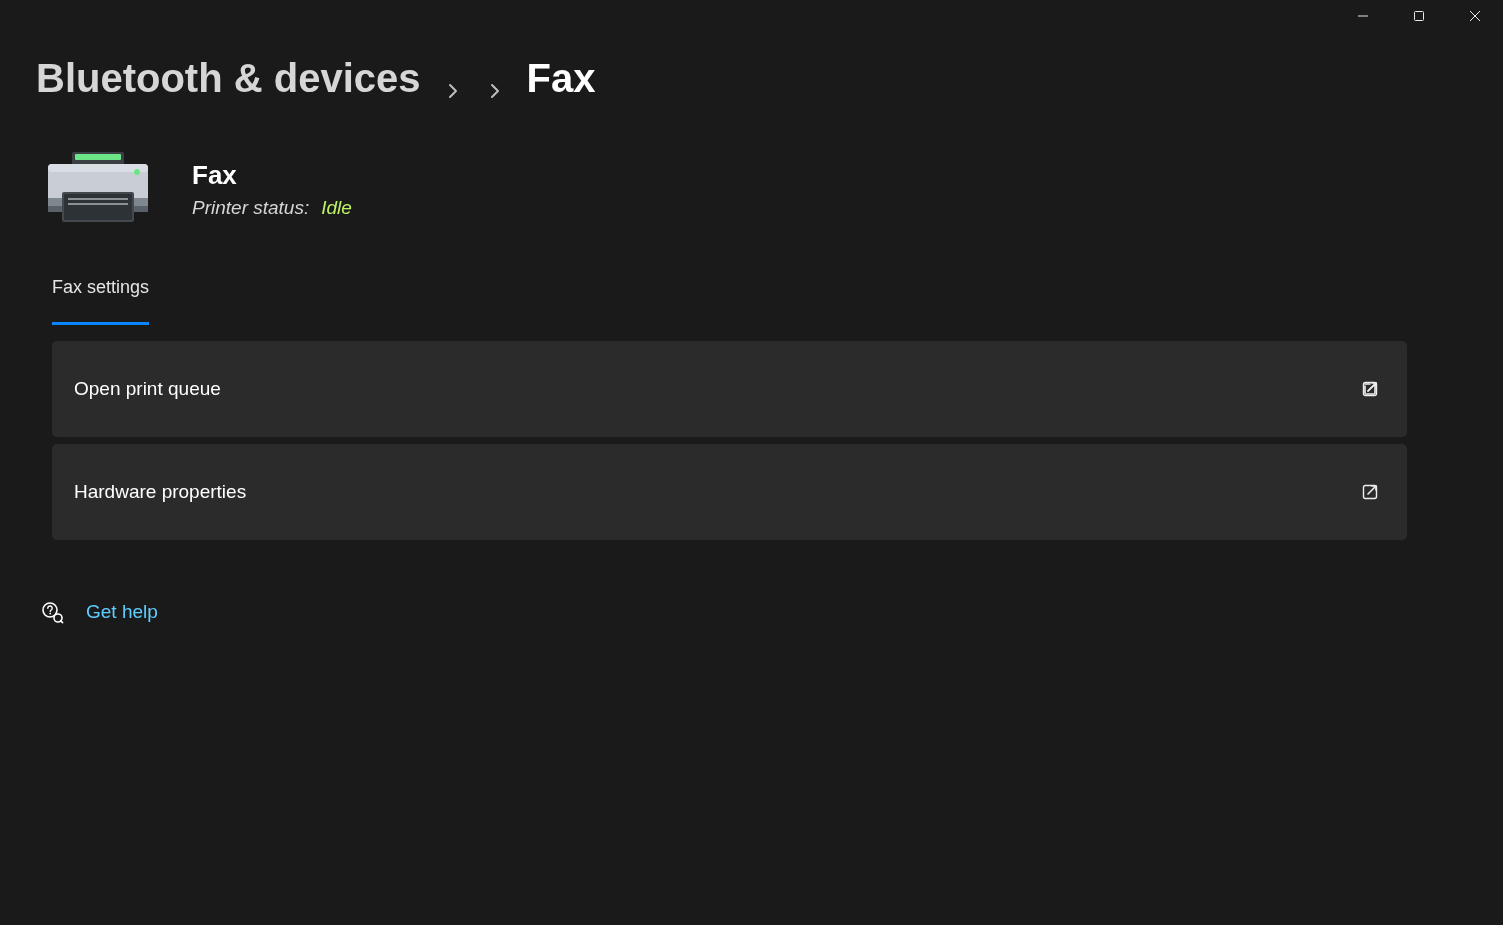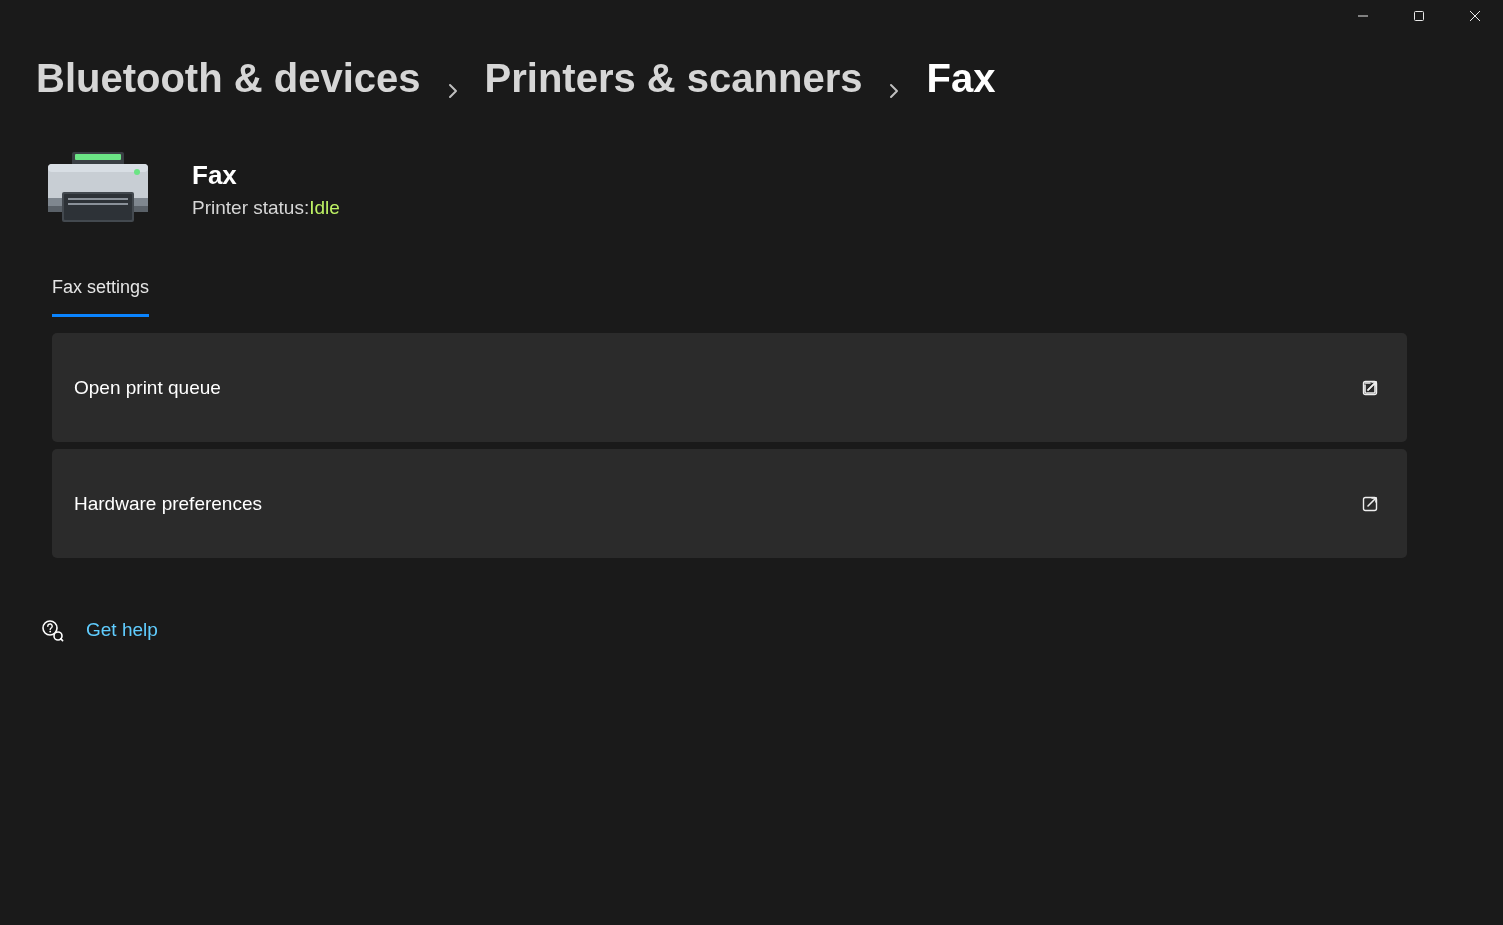--- a/index.html
+++ b/index.html
@@ -82,20 +82,22 @@
       flex-direction: column;
       gap: 6px;
     }
     .device-name {
       font-size: 26px;
       font-weight: 600;
       color: #ffffff;
     }
     .device-status-row {
       display: flex;
+      gap: 12px;
+      font-style: italic;
     }
     .device-status-label {
       font-size: 19px;
       color: #d6d6d6;
     }
     .device-status-value {
       font-size: 19px;
       color: #bef264;
     }
     .remove-wrap {
@@ -123,36 +125,36 @@
       left: -10px;
       width: 188px;
       height: 22px;
       background: #e81123;
       border-radius: 11px;
     }
     .section-label {
       font-size: 18px;
       color: #e5e5e5;
       display: inline-block;
-      padding-bottom: 16px;
+      padding-bottom: 24px;
       margin-left: 16px;
       border-bottom: 3px solid #0a84ff;
       margin-bottom: 16px;
     }
     .list {
       display: flex;
       flex-direction: column;
       gap: 7px;
       padding-right: 58px;
       margin-left: 16px;
     }
     .list-item {
       background: #2b2b2b;
       border-radius: 5px;
-      height: 109px;
+      height: 96px;
       display: flex;
       align-items: center;
       justify-content: space-between;
       padding: 0 28px 0 22px;
       cursor: pointer;
     }
     .list-item-label {
       font-size: 19px;
       color: #ffffff;
     }
@@ -203,21 +205,20 @@
 
 <div class="content">
 
   <div class="breadcrumbs">
     <span class="bc-link">Bluetooth &amp; devices</span>
     <span class="bc-chevron">
       <svg width="16" height="16" viewBox="0 0 16 16">
           <path d="M5 2l6 6-6 6" stroke="currentColor" stroke-width="2" fill="none" stroke-linecap="round" stroke-linejoin="round"></path>
         </svg>
     </span>
-    <span class="bc-link">Printers &amp; scanners</span>
     <span class="bc-chevron">
       <svg width="16" height="16" viewBox="0 0 16 16">
           <path d="M5 2l6 6-6 6" stroke="currentColor" stroke-width="2" fill="none" stroke-linecap="round" stroke-linejoin="round"></path>
         </svg>
     </span>
     <span class="bc-current">Fax</span>
   </div>
 
   <div class="device-row">
     <div class="printer-icon">
@@ -259,21 +260,21 @@
             <rect x="2.5" y="2.5" width="13" height="13" rx="2" stroke="currentColor" stroke-width="1.4" fill="none"></rect>
             <path d="M7 11 15 3" stroke="currentColor" stroke-width="1.6" fill="none" stroke-linecap="round"></path>
             <path d="M11 3h4v4" stroke="currentColor" stroke-width="1.6" fill="none" stroke-linecap="round" stroke-linejoin="round"></path>
           </svg>
       </span>
     </div>
 
 
 
     <div class="list-item">
-      <span class="list-item-label">Hardware preferences</span>
+      <span class="list-item-label">Hardware properties</span>
       <span class="open-link-icon">
         <svg width="18" height="18" viewBox="0 0 18 18">
             <rect x="2.5" y="2.5" width="13" height="13" rx="2" stroke="currentColor" stroke-width="1.4" fill="none"></rect>
             <path d="M7 11 15 3" stroke="currentColor" stroke-width="1.6" fill="none" stroke-linecap="round"></path>
             <path d="M11 3h4v4" stroke="currentColor" stroke-width="1.6" fill="none" stroke-linecap="round" stroke-linejoin="round"></path>
           </svg>
       </span>
     </div>
 
   </div>

